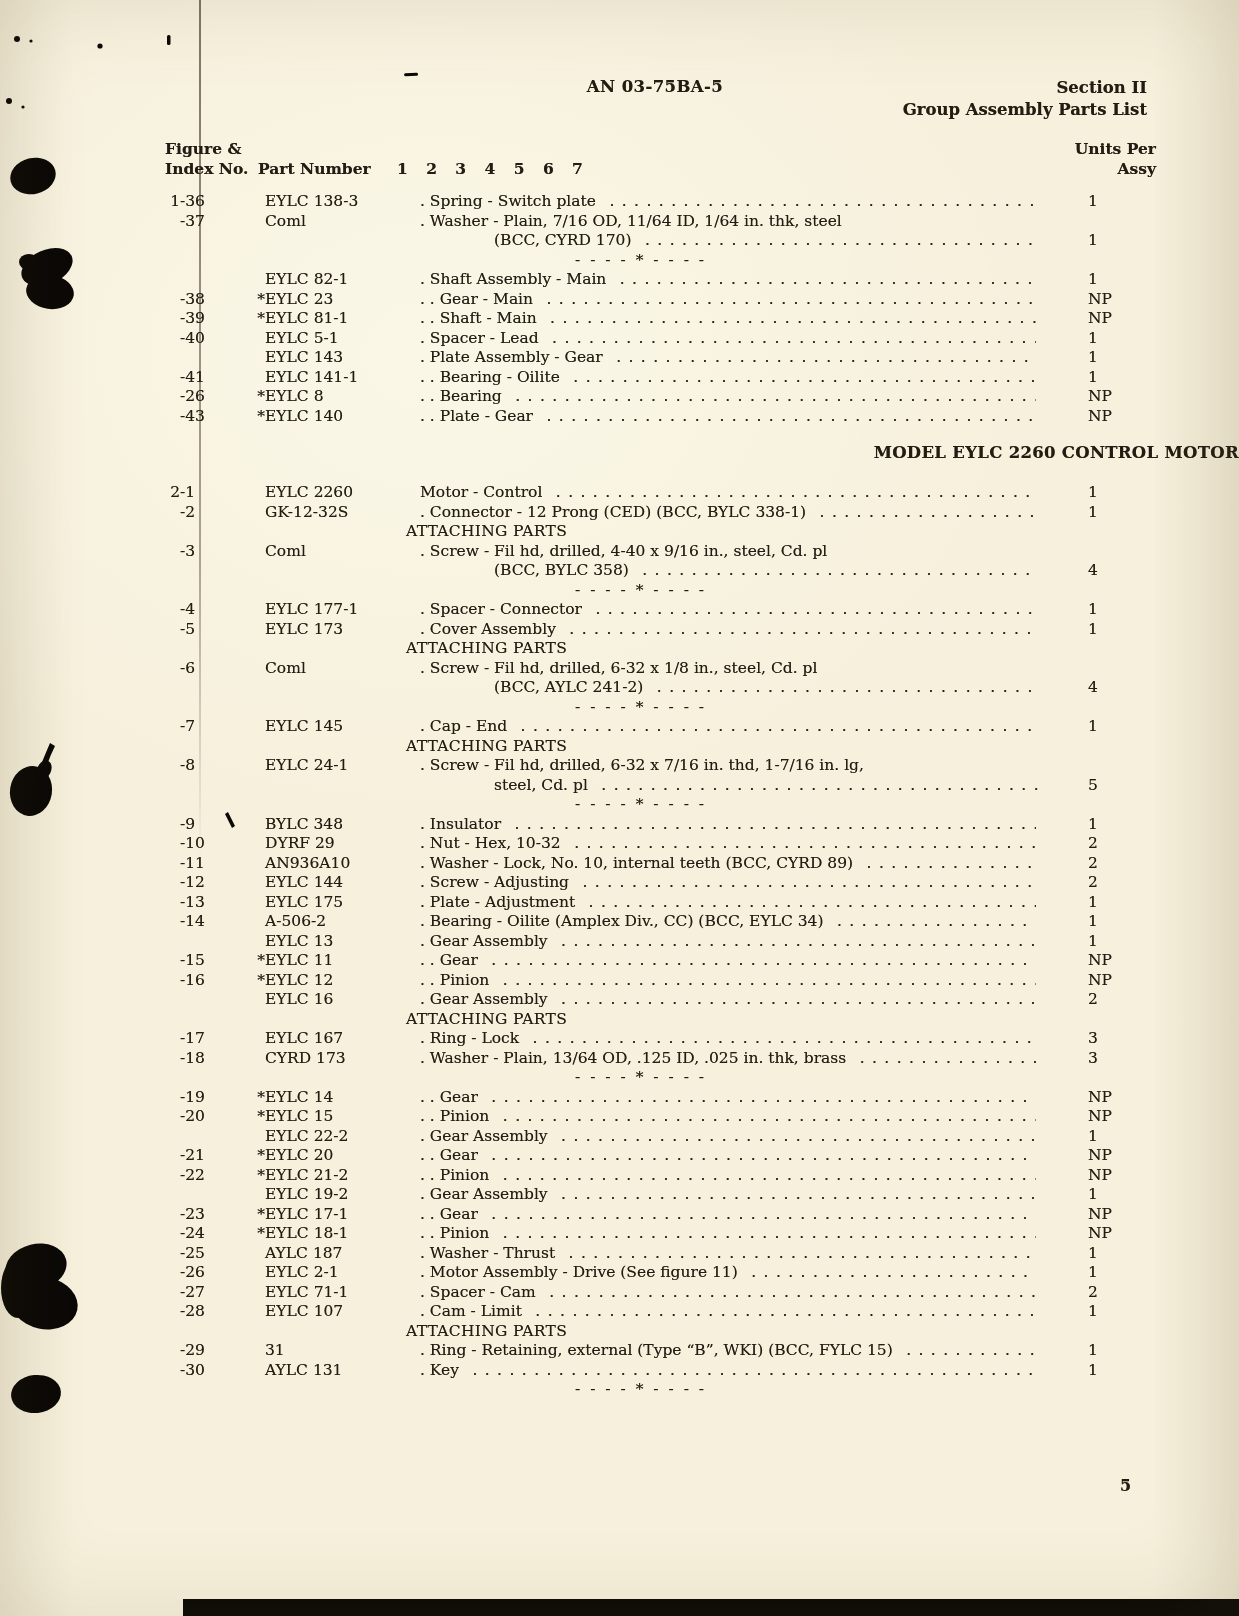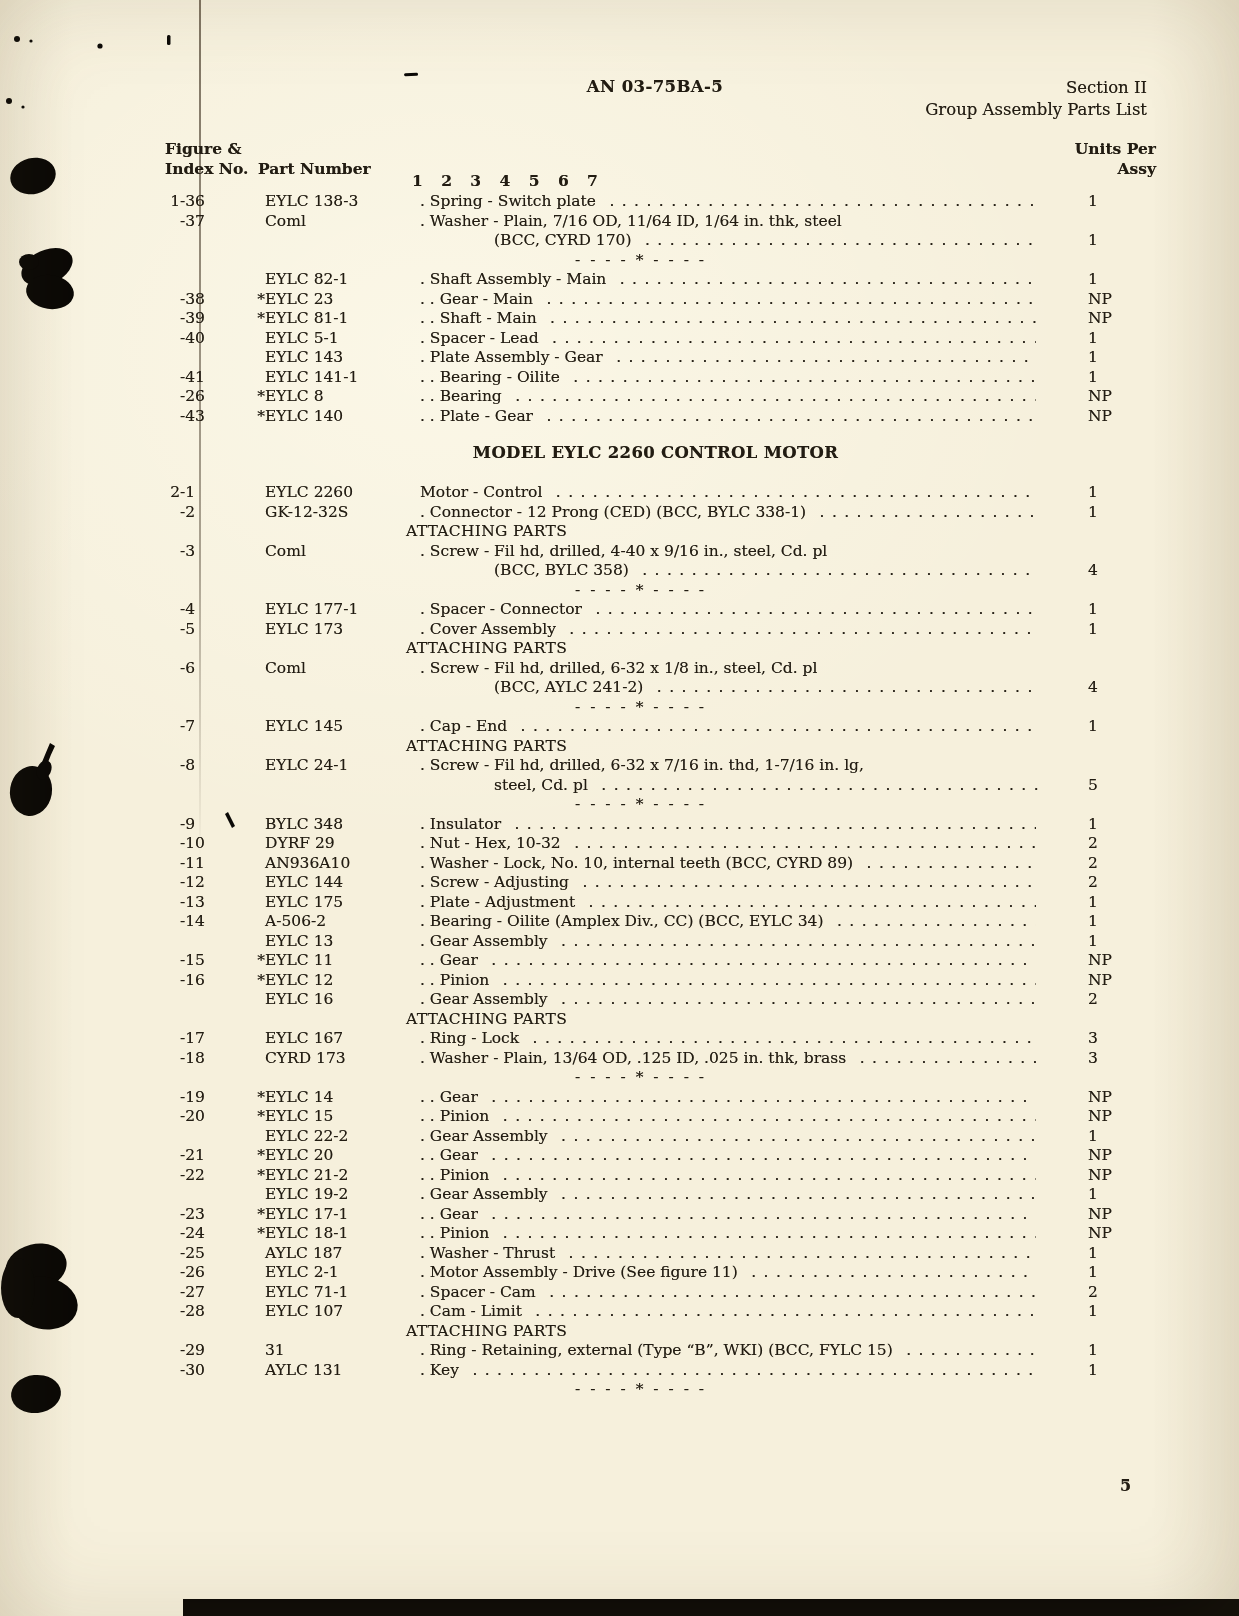--- a/index.html
+++ b/index.html
@@ -22,32 +22,32 @@
     text-shadow:0 0 .4px rgba(30,24,14,.55);
   }
   .page::after{content:"";position:absolute;inset:0;box-shadow:inset 0 0 90px rgba(110,90,50,.15);pointer-events:none;}
   .artifacts{position:absolute;left:0;top:0;pointer-events:none;}
   .artifacts .blot{fill:var(--scan-black);}
   .fold-line{
     position:absolute;left:199px;top:0;width:2px;height:858px;
     background:linear-gradient(to bottom, rgba(75,62,45,.7), rgba(75,62,45,.45) 65%, rgba(75,62,45,0));
   }
   .doc-number{position:absolute;top:77px;left:420px;width:470px;text-align:center;font-weight:bold;font-size:16.5px;letter-spacing:.4px;}
-  .header-right{position:absolute;top:77px;right:92px;text-align:right;font-weight:normal;font-size:16.5px;line-height:21.5px;}
+  .header-right{position:absolute;top:77px;right:92px;text-align:right;font-weight:bold;font-size:16.5px;line-height:21.5px;}
   .ch-fig{position:absolute;top:139px;left:165px;font-weight:bold;line-height:20px;}
   .ch-part{position:absolute;top:159px;left:258px;font-weight:bold;}
   .ch-nomen{position:absolute;top:139px;left:420px;width:470px;text-align:center;font-weight:bold;}
-  .ch-levels{position:absolute;top:159px;left:412px;font-weight:bold;word-spacing:13px;margin-top:12px;}
+  .ch-levels{position:absolute;top:159px;left:397px;font-weight:bold;word-spacing:13px;}
   .ch-units{position:absolute;top:139px;left:1044px;width:112px;text-align:right;font-weight:bold;line-height:20px;}
   .table-body{position:absolute;top:192px;left:0;width:1239px;}
   .section-title{
     height:20px;line-height:20px;text-align:center;font-weight:bold;font-size:16.5px;
     padding-left:72px;margin-bottom:16px;letter-spacing:.3px;
   }
-  .section-title:not(:first-child){margin-top:17px;margin-bottom:20px;}
+  .section-title:not(:first-child){margin-top:17px;margin-bottom:20px;text-align:right;}
   .trow{position:relative;height:19.5px;line-height:19.5px;}
   .fig{position:absolute;left:180px;white-space:pre;}
   .hang{position:absolute;right:100%;white-space:pre;}
   .part{position:absolute;left:265px;white-space:pre;}
   .nomen{position:absolute;left:420px;width:616px;display:flex;align-items:baseline;}
   .nomen.cont{left:494px;width:544px;}
   .ntext{white-space:pre;}
   .lead{flex:1 1 auto;overflow:hidden;white-space:pre;margin-left:6px;word-spacing:2.5px;}
   .units{position:absolute;left:1088px;}
   .nlabel{position:absolute;left:406px;letter-spacing:.3px;}

